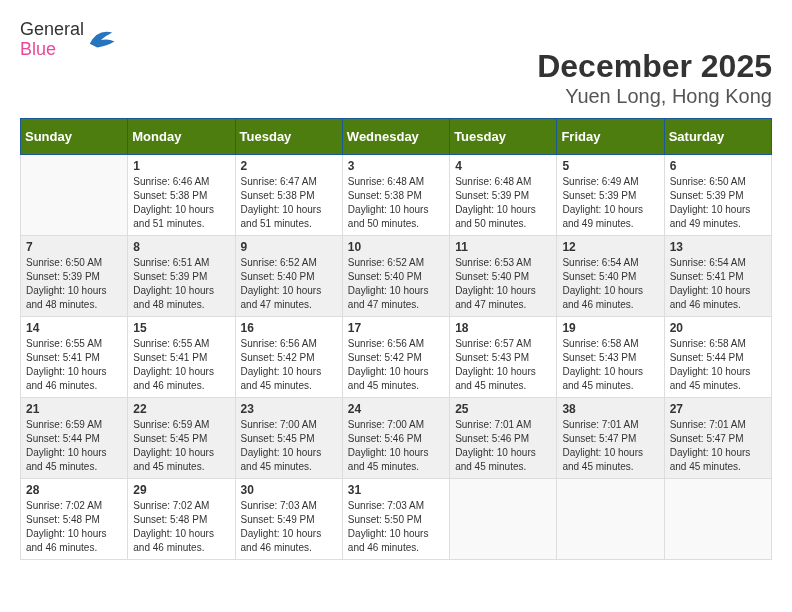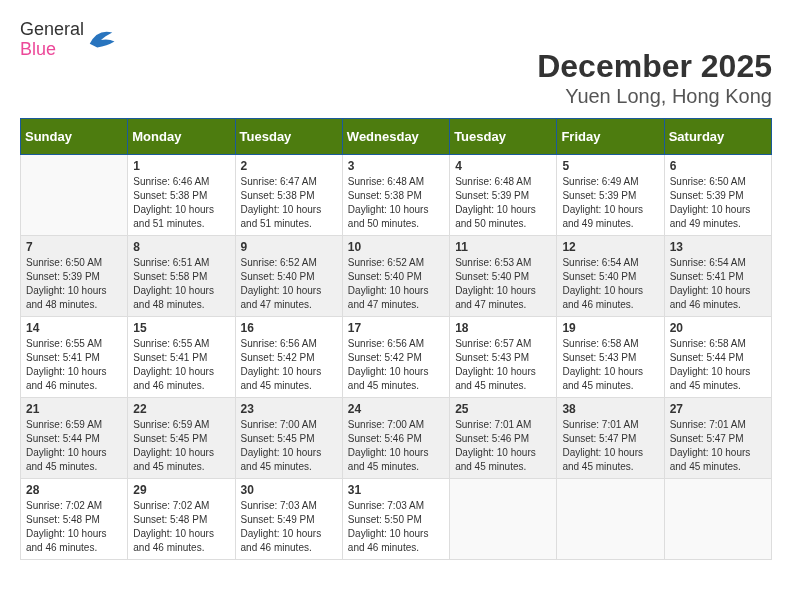--- a/index.html
+++ b/index.html
@@ -172,21 +172,21 @@
         <td>
           <span class="day-number">7</span>
           <div class="day-info" style="white-space: pre-line;">Sunrise: 6:50 AM
 Sunset: 5:39 PM
 Daylight: 10 hours
 and 48 minutes.</div>
         </td>
         <td>
           <span class="day-number">8</span>
           <div class="day-info" style="white-space: pre-line;">Sunrise: 6:51 AM
-Sunset: 5:58 PM
+Sunset: 5:39 PM
 Daylight: 10 hours
 and 48 minutes.</div>
         </td>
         <td>
           <span class="day-number">9</span>
           <div class="day-info" style="white-space: pre-line;">Sunrise: 6:52 AM
 Sunset: 5:40 PM
 Daylight: 10 hours
 and 47 minutes.</div>
         </td>

